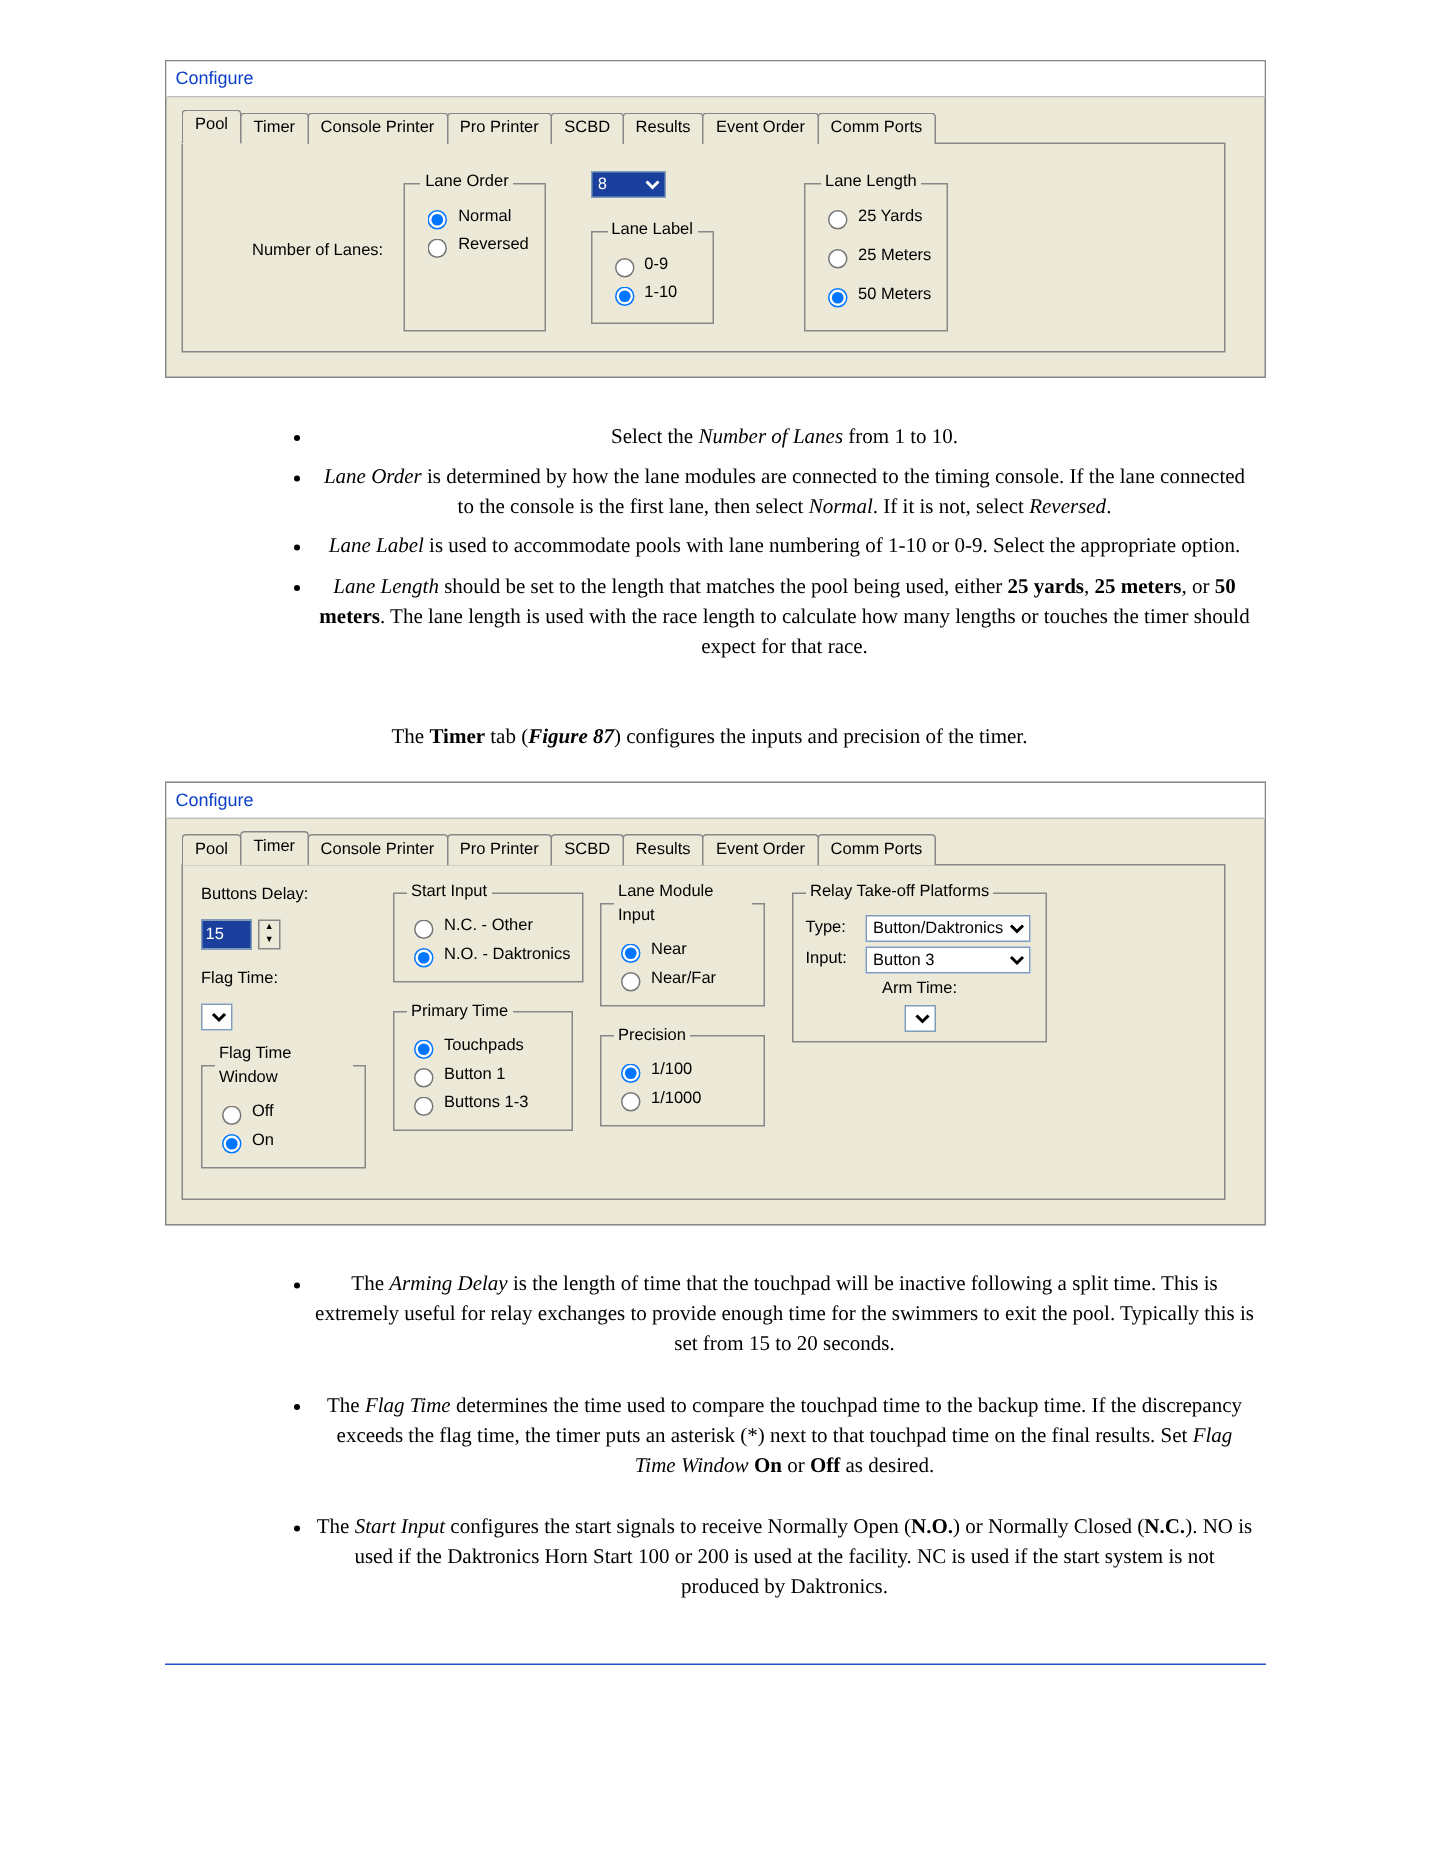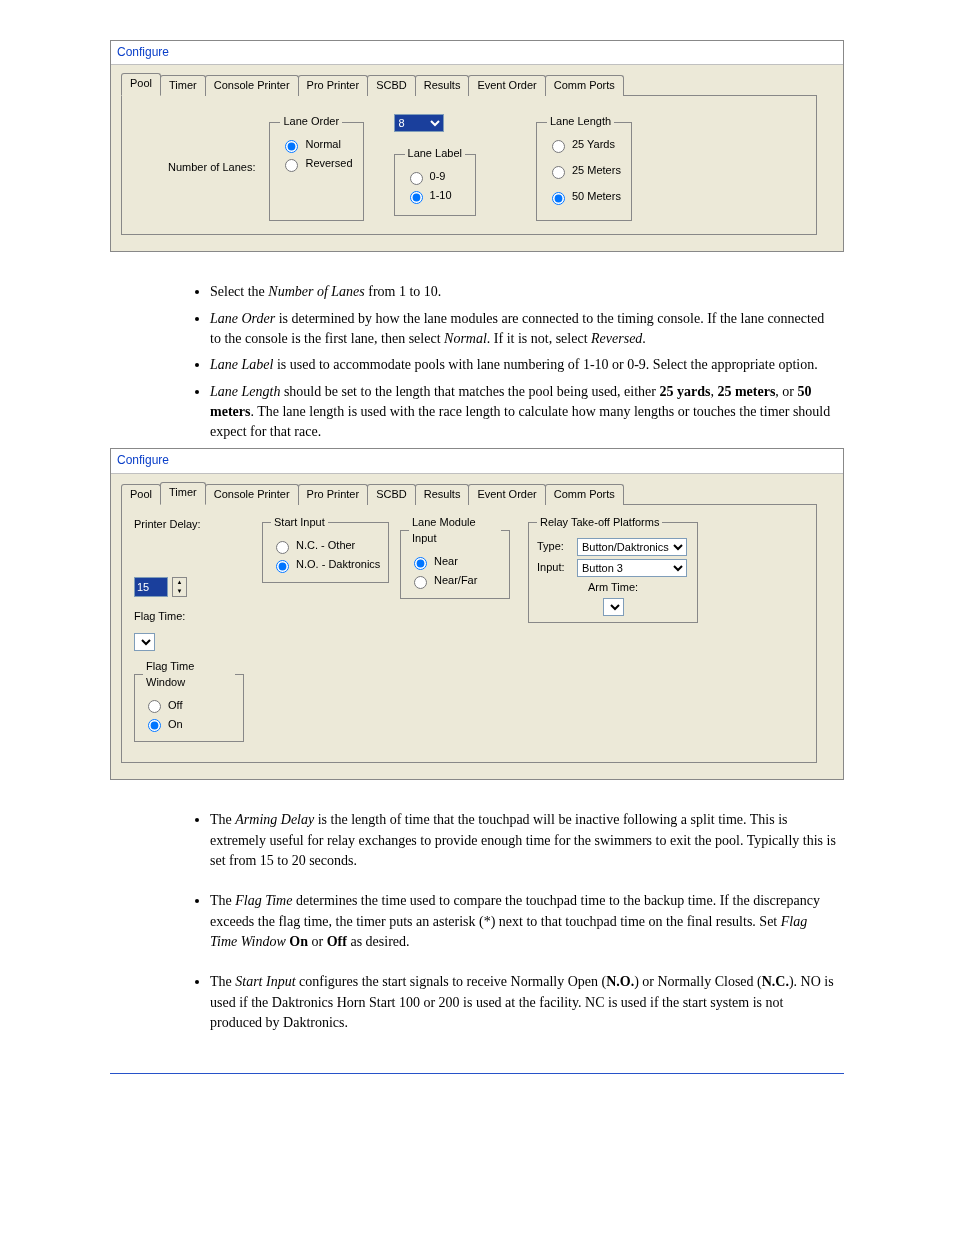--- a/index.html
+++ b/index.html
@@ -114,21 +114,21 @@
     background: #ece9d8;
   }
   .spinner span {
     flex: 1;
     display: flex;
     align-items: center;
     justify-content: center;
   }
 
   
-  .body-text { margin: 0 8px 0 40px; }
+  .body-text { margin: 0 8px 0 40px; text-align: center; }
   ul.doc-list { margin: 0 0 0 60px; padding: 0; }
   ul.doc-list li { margin-bottom: 6px; }
   p.para { margin: 18px 0 18px 0; }
   .italic { font-style: italic; }
   .bold { font-weight: bold; }
   hr.footer {
     border: none;
     border-top: 1px solid #2752c9;
     margin-top: 40px;
   }
@@ -219,41 +219,42 @@
   </div>
 </div>
 
 <div class="body-text">
   <ul class="doc-list" id="doc1-list">
       <li><span>Select the </span><span class="italic">Number of Lanes</span><span> from 1 to 10.</span></li>
       <li><span class="italic">Lane Order</span><span> is determined by how the lane modules are connected to the timing console. If the lane connected to the console is the first lane, then select </span><span class="italic">Normal</span><span>. If it is not, select </span><span class="italic">Reversed</span><span>.</span></li>
       <li><span class="italic">Lane Label</span><span> is used to accommodate pools with lane numbering of 1-10 or 0-9. Select the appropriate option.</span></li>
       <li><span class="italic">Lane Length</span><span> should be set to the length that matches the pool being used, either </span><span class="bold">25 yards</span><span>, </span><span class="bold">25 meters</span><span>, or </span><span class="bold">50 meters</span><span>. The lane length is used with the race length to calculate how many lengths or touches the timer should expect for that race.</span></li>
     </ul>
+  <p class="para" id="doc1-timer-intro" style="margin-top:40px;margin-left:-40px;"><span>The </span><span class="bold">Timer</span><span> tab (</span><span class="italic bold">Figure 87</span><span>) configures the inputs and precision of the timer.</span></p>
 </div>
 
 <div class="dialog">
   <div class="titlebar">Configure</div>
   <div class="client">
     <div class="tab-strip">
       <div class="tab">Pool</div>
       <div class="tab active">Timer</div>
       <div class="tab">Console Printer</div>
       <div class="tab">Pro Printer</div>
       <div class="tab">SCBD</div>
       <div class="tab">Results</div>
       <div class="tab">Event Order</div>
       <div class="tab">Comm Ports</div>
     </div>
     <div class="tab-page timer-page" style="padding:10px 12px 14px 12px;">
       <div class="row" style="gap:18px;align-items:flex-start;">
 
         <div class="col" style="width:110px;">
-          <div class="label-line">Printer Delay:</div>
-          <div style="display:flex;gap:4px;align-items:center;margin-top:36px;">
+          <div class="label-line">Buttons Delay:</div>
+          <div style="display:flex;gap:4px;align-items:center;">
             <input class="num" value="15" style="">
             <span class="spinner">
                 <span>▲</span>
                 <span>▼</span>
               </span>
           </div>
           <div class="label-line" style="margin-top:6px;">Flag Time:</div>
           <div>
             <select class="combo small"><option>0.3</option></select>
           </div>
@@ -275,32 +276,58 @@
             <legend>Start Input</legend>
             <div class="radio-row">
                 <input type="radio" style="">
                 <span>N.C. - Other</span>
               </div>
             <div class="radio-row">
                 <input type="radio" checked="" style="">
                 <span>N.O. - Daktronics</span>
               </div>
           </fieldset>
+          <fieldset class="tight">
+            <legend>Primary Time</legend>
+            <div class="radio-row">
+                <input type="radio" checked="" style="">
+                <span>Touchpads</span>
+              </div>
+            <div class="radio-row">
+                <input type="radio" style="">
+                <span>Button 1</span>
+              </div>
+            <div class="radio-row">
+                <input type="radio" style="">
+                <span>Buttons 1-3</span>
+              </div>
+          </fieldset>
         </div>
 
         <div class="col" style="width:110px;">
           <fieldset class="tight">
             <legend>Lane Module Input</legend>
             <div class="radio-row">
                 <input type="radio" checked="" style="">
                 <span>Near</span>
               </div>
             <div class="radio-row">
                 <input type="radio" style="">
                 <span>Near/Far</span>
+              </div>
+          </fieldset>
+          <fieldset class="tight">
+            <legend>Precision</legend>
+            <div class="radio-row">
+                <input type="radio" checked="" style="">
+                <span>1/100</span>
+              </div>
+            <div class="radio-row">
+                <input type="radio" style="">
+                <span>1/1000</span>
               </div>
           </fieldset>
         </div>
 
         <div class="col" style="width:170px;">
           <fieldset class="tight">
             <legend>Relay Take-off Platforms</legend>
             <div class="relay-row">
               <span>Type:</span>
               <select class="combo plain"><option>Button/Daktronics</option></select>

